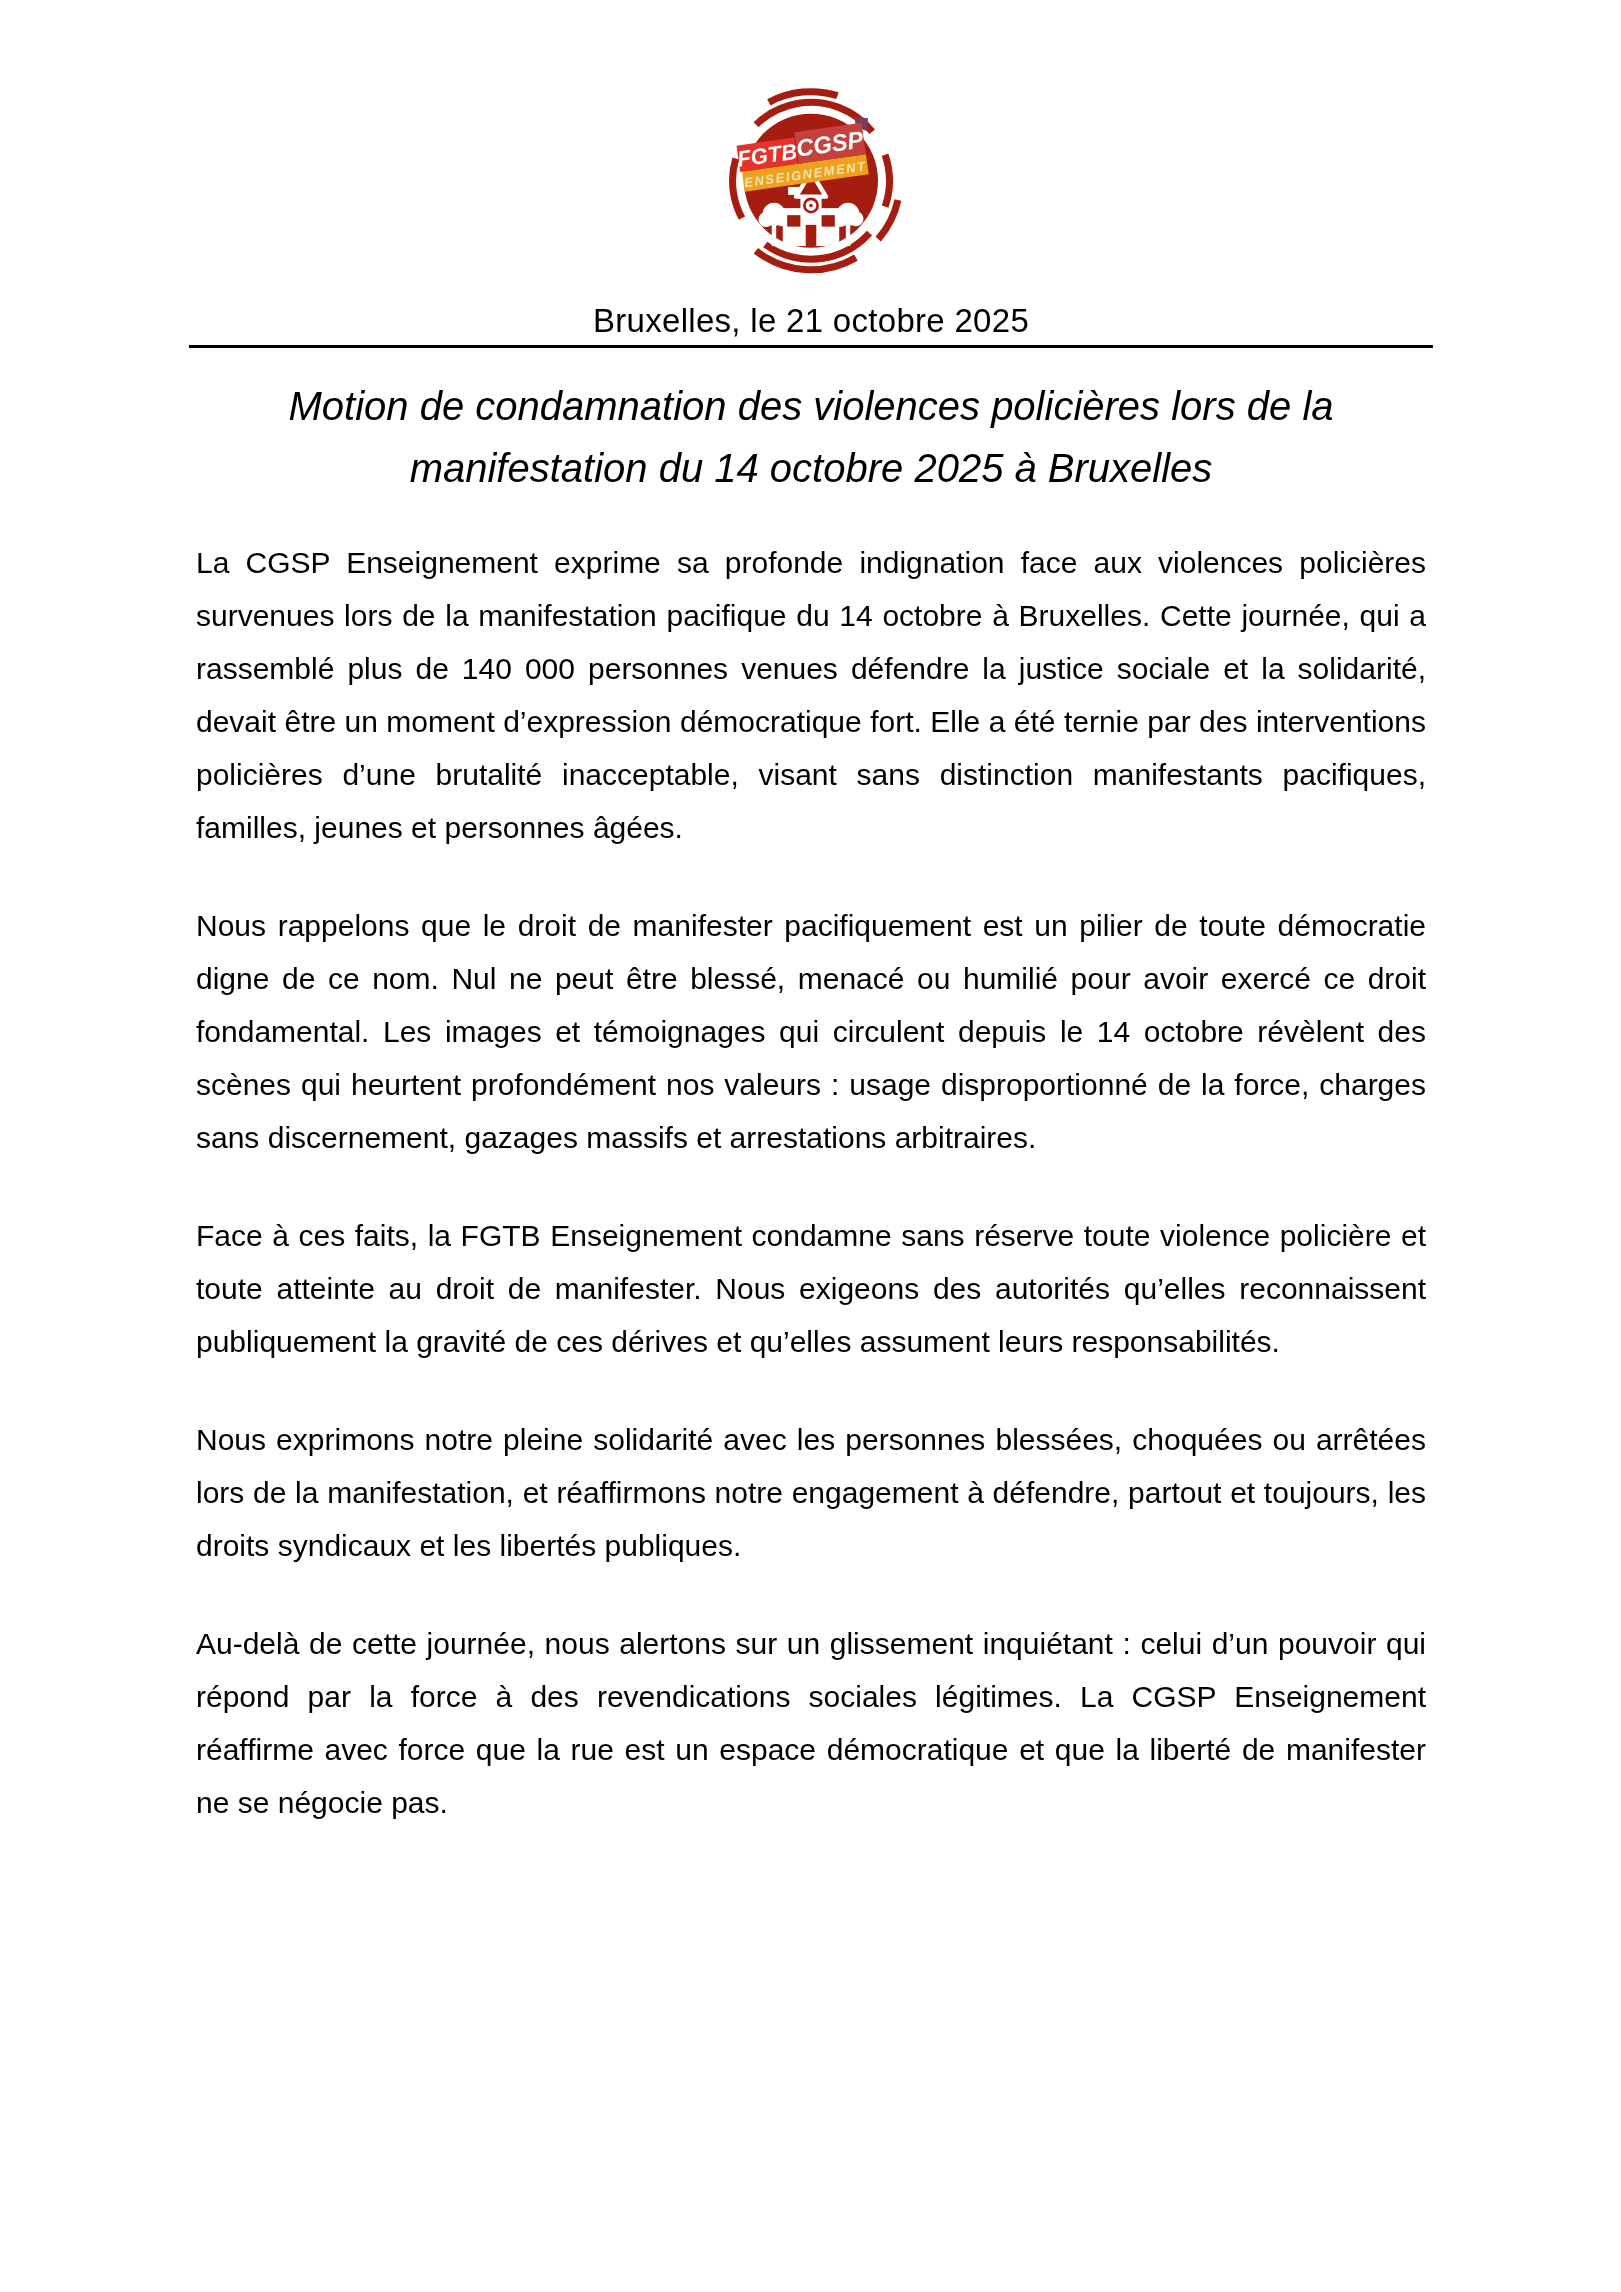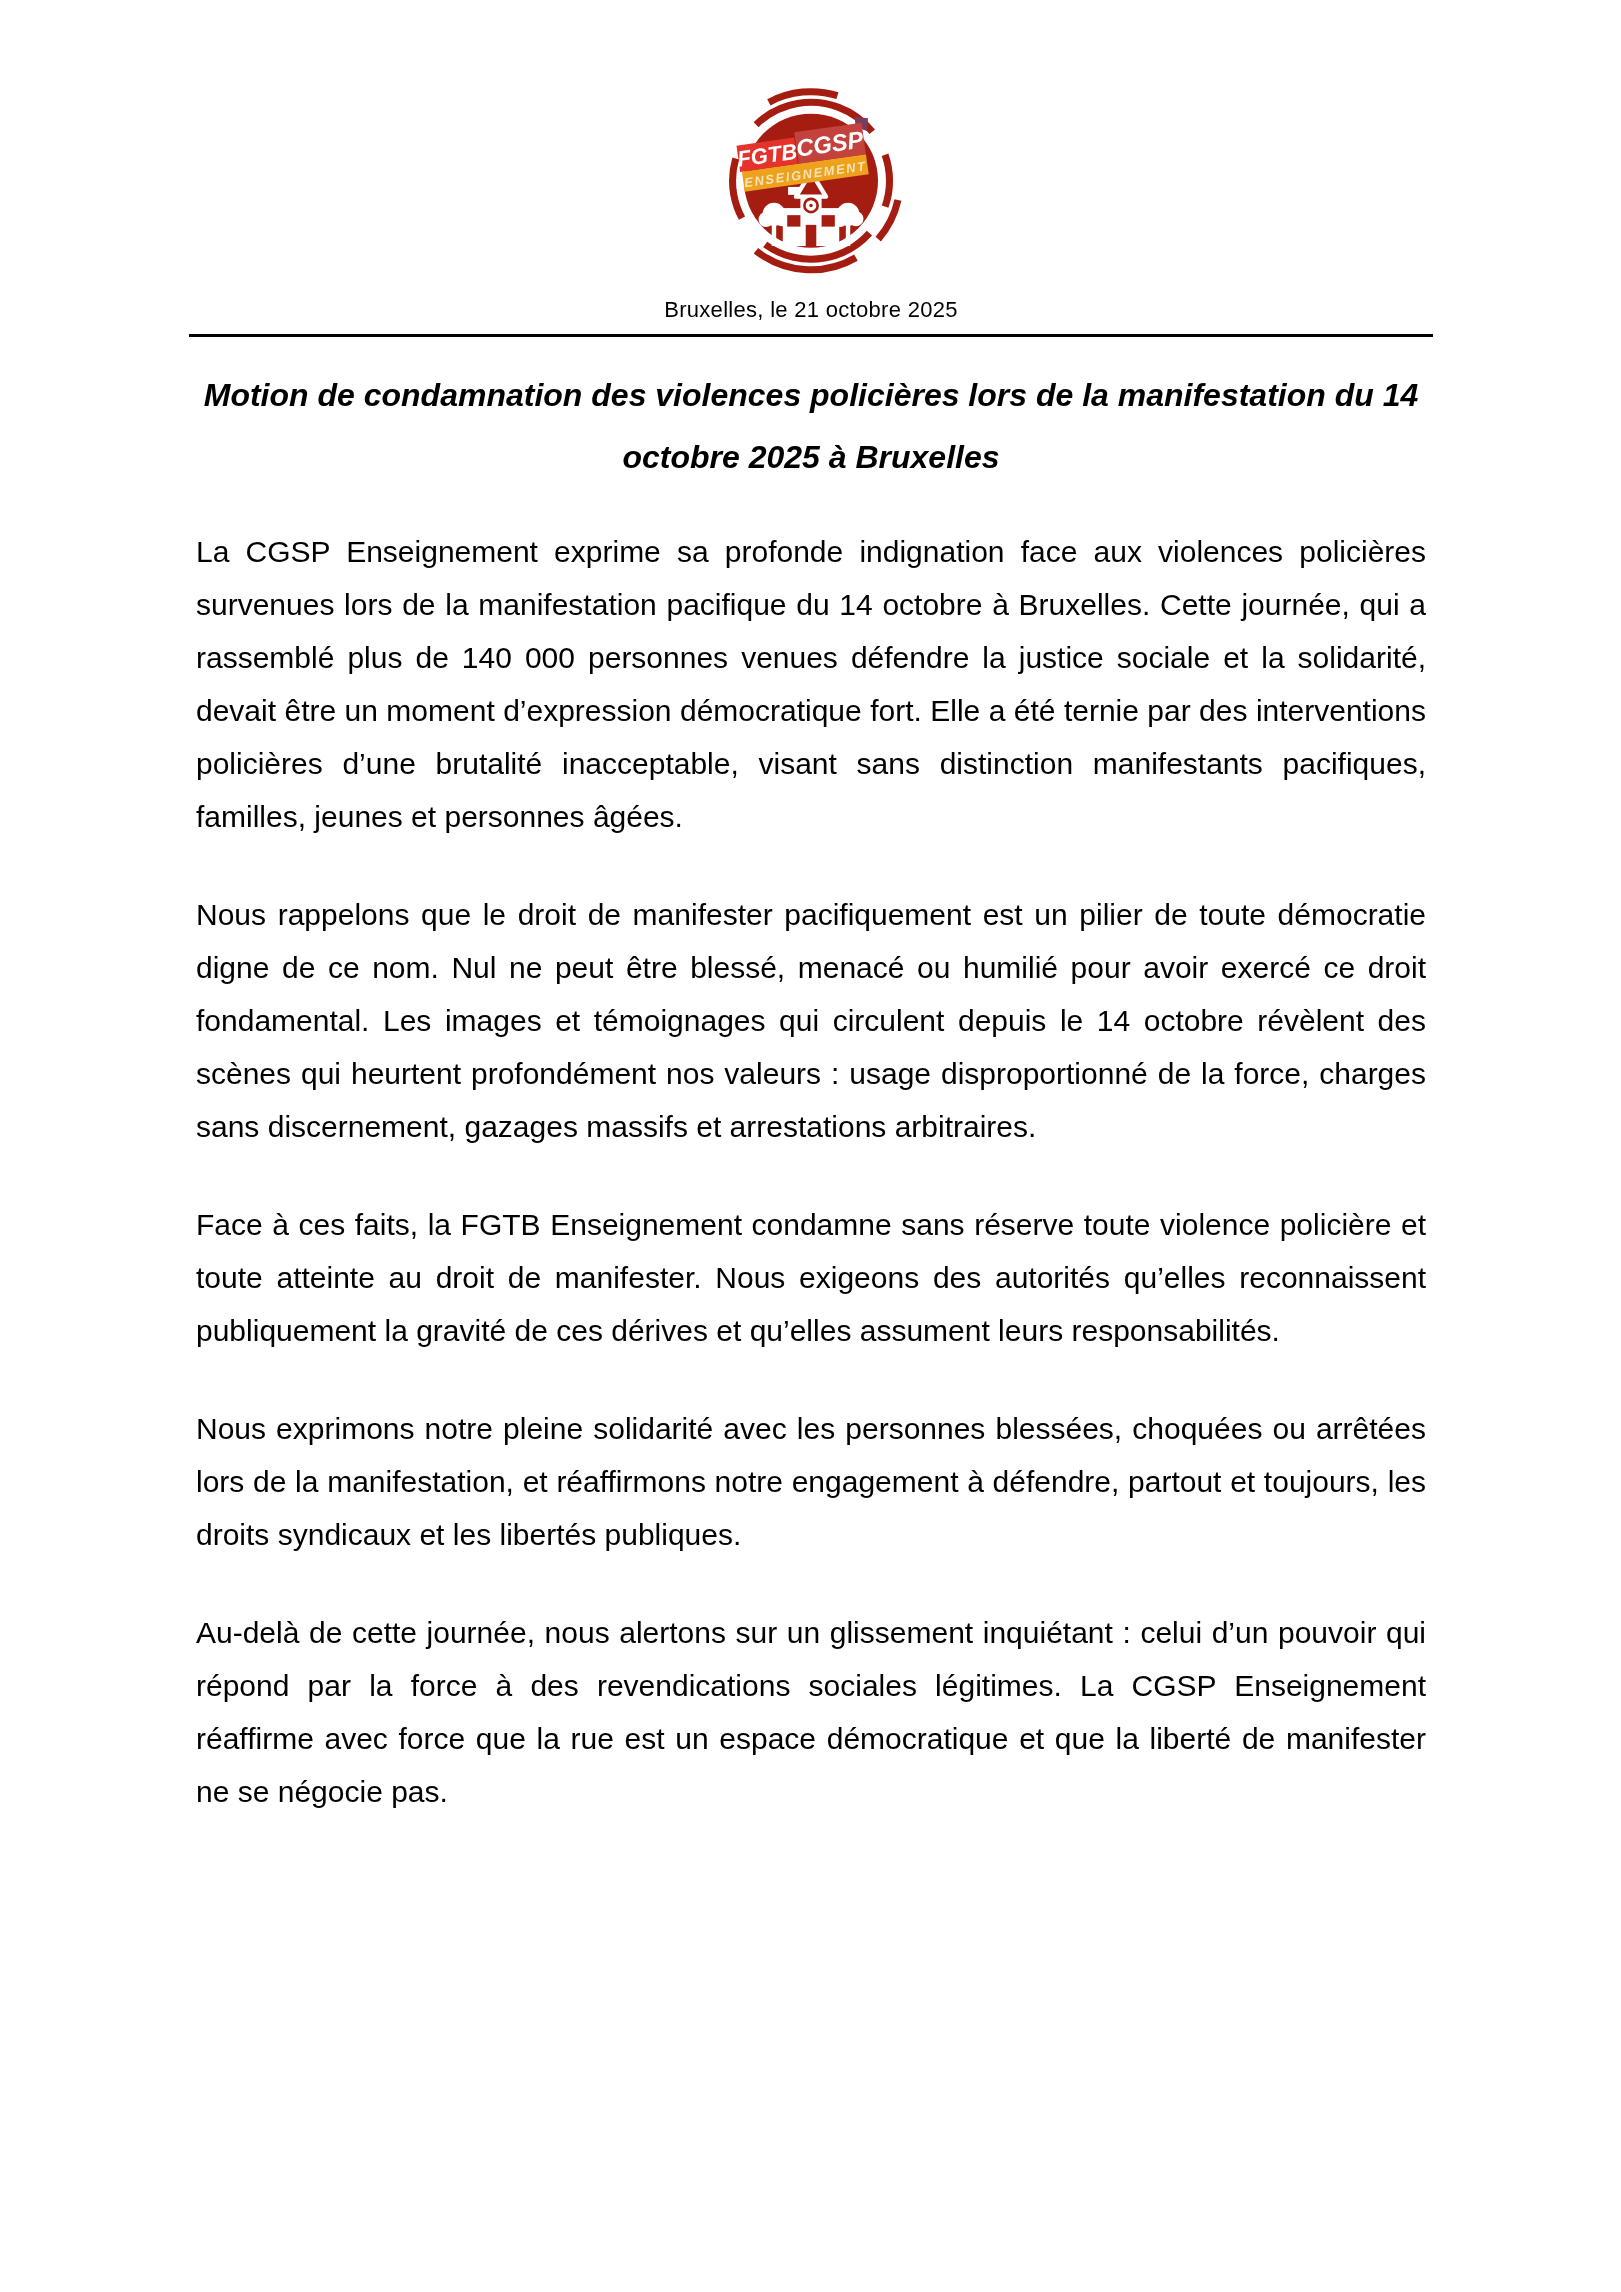--- a/index.html
+++ b/index.html
@@ -19,38 +19,38 @@
   }
   .logo-wrap {
     padding-top: 82px;
     text-align: center;
   }
   .logo-wrap svg {
     width: 194px;
     height: 194px;
   }
   .dateline {
-    margin-top: 16px;
-    font-size: 22px;
+    margin-top: 27px;
+    font-size: 33px;
     line-height: 30px;
     text-align: center;
     letter-spacing: 0.3px;
   }
   .header-rule {
     width: 1244px;
     margin: 9px auto 0;
     border: 0;
     border-top: 3.6px solid #000000;
   }
   .doc-title {
     width: 1244px;
     margin: 27px auto 0;
-    font-size: 32px;
+    font-size: 40px;
     line-height: 62px;
-    font-weight: bold;
+    font-weight: normal;
     font-style: italic;
     text-align: center;
   }
   .content {
     width: 1230px;
     margin: 37px auto 0;
     font-size: 30px;
     line-height: 53px;
   }
   .content p {

